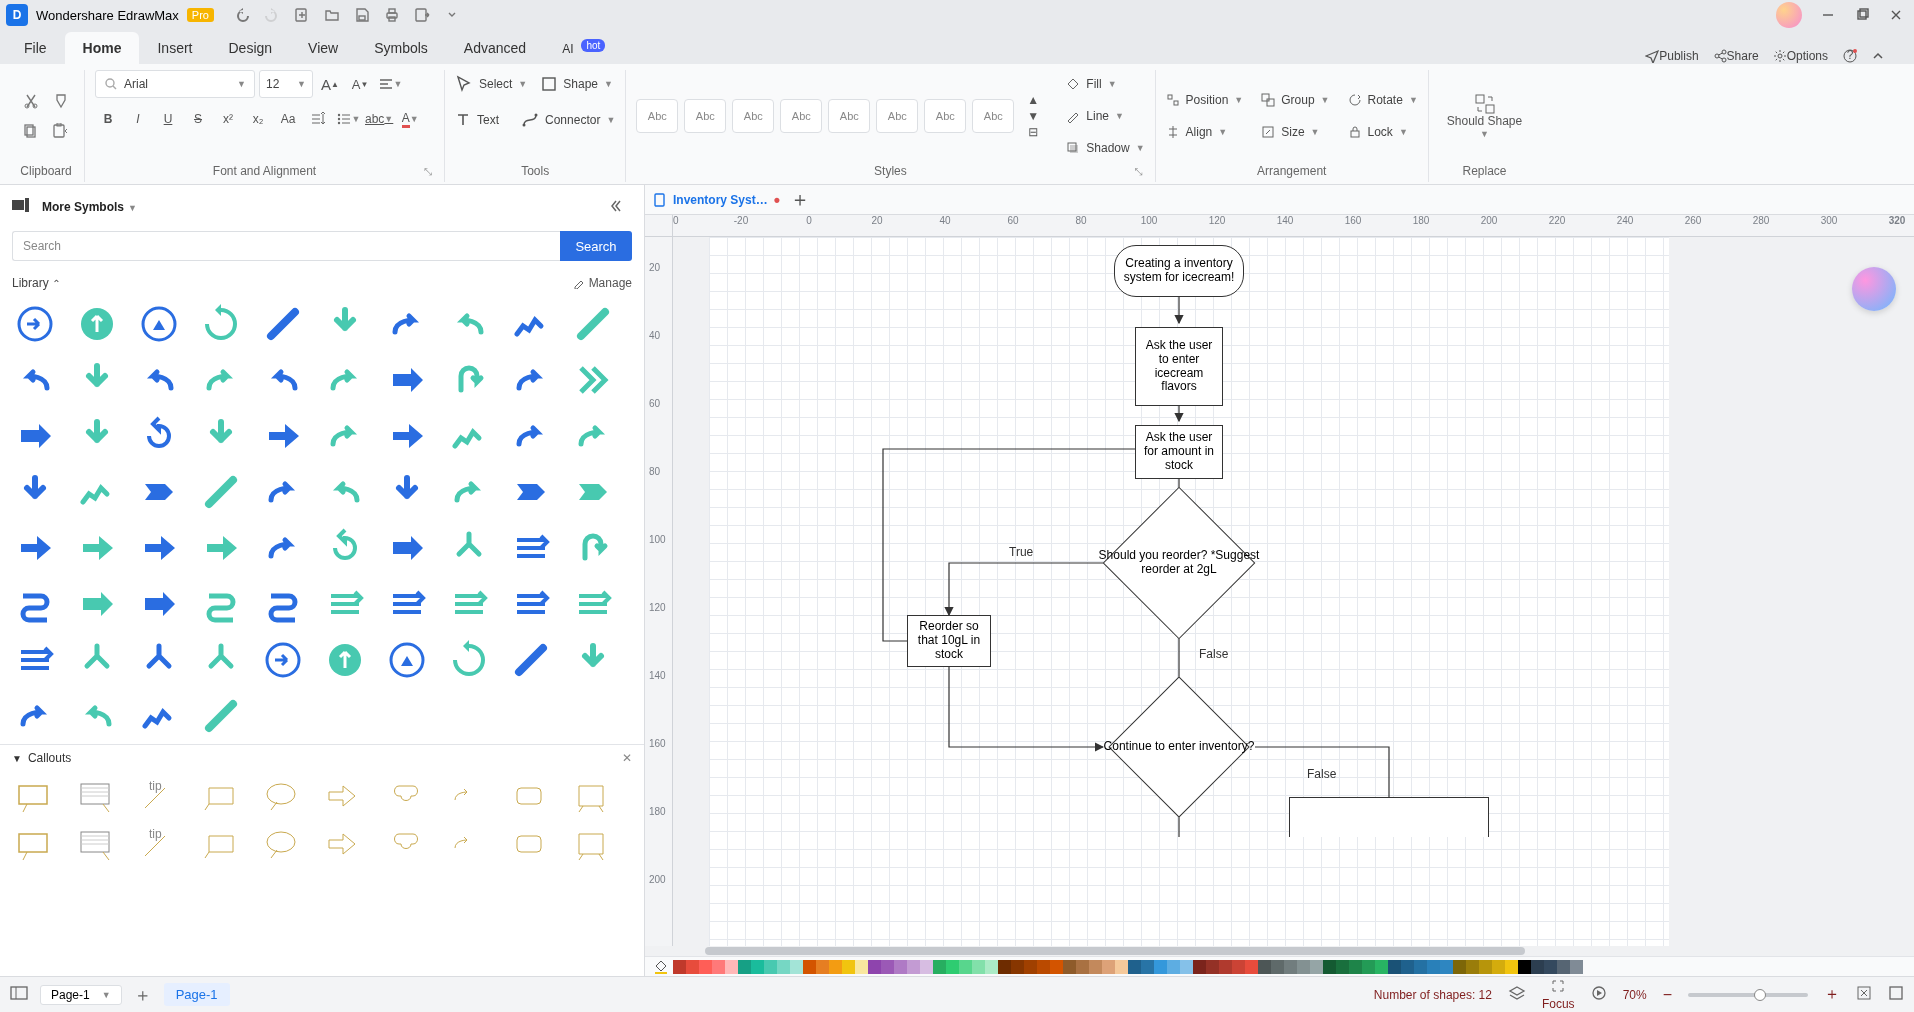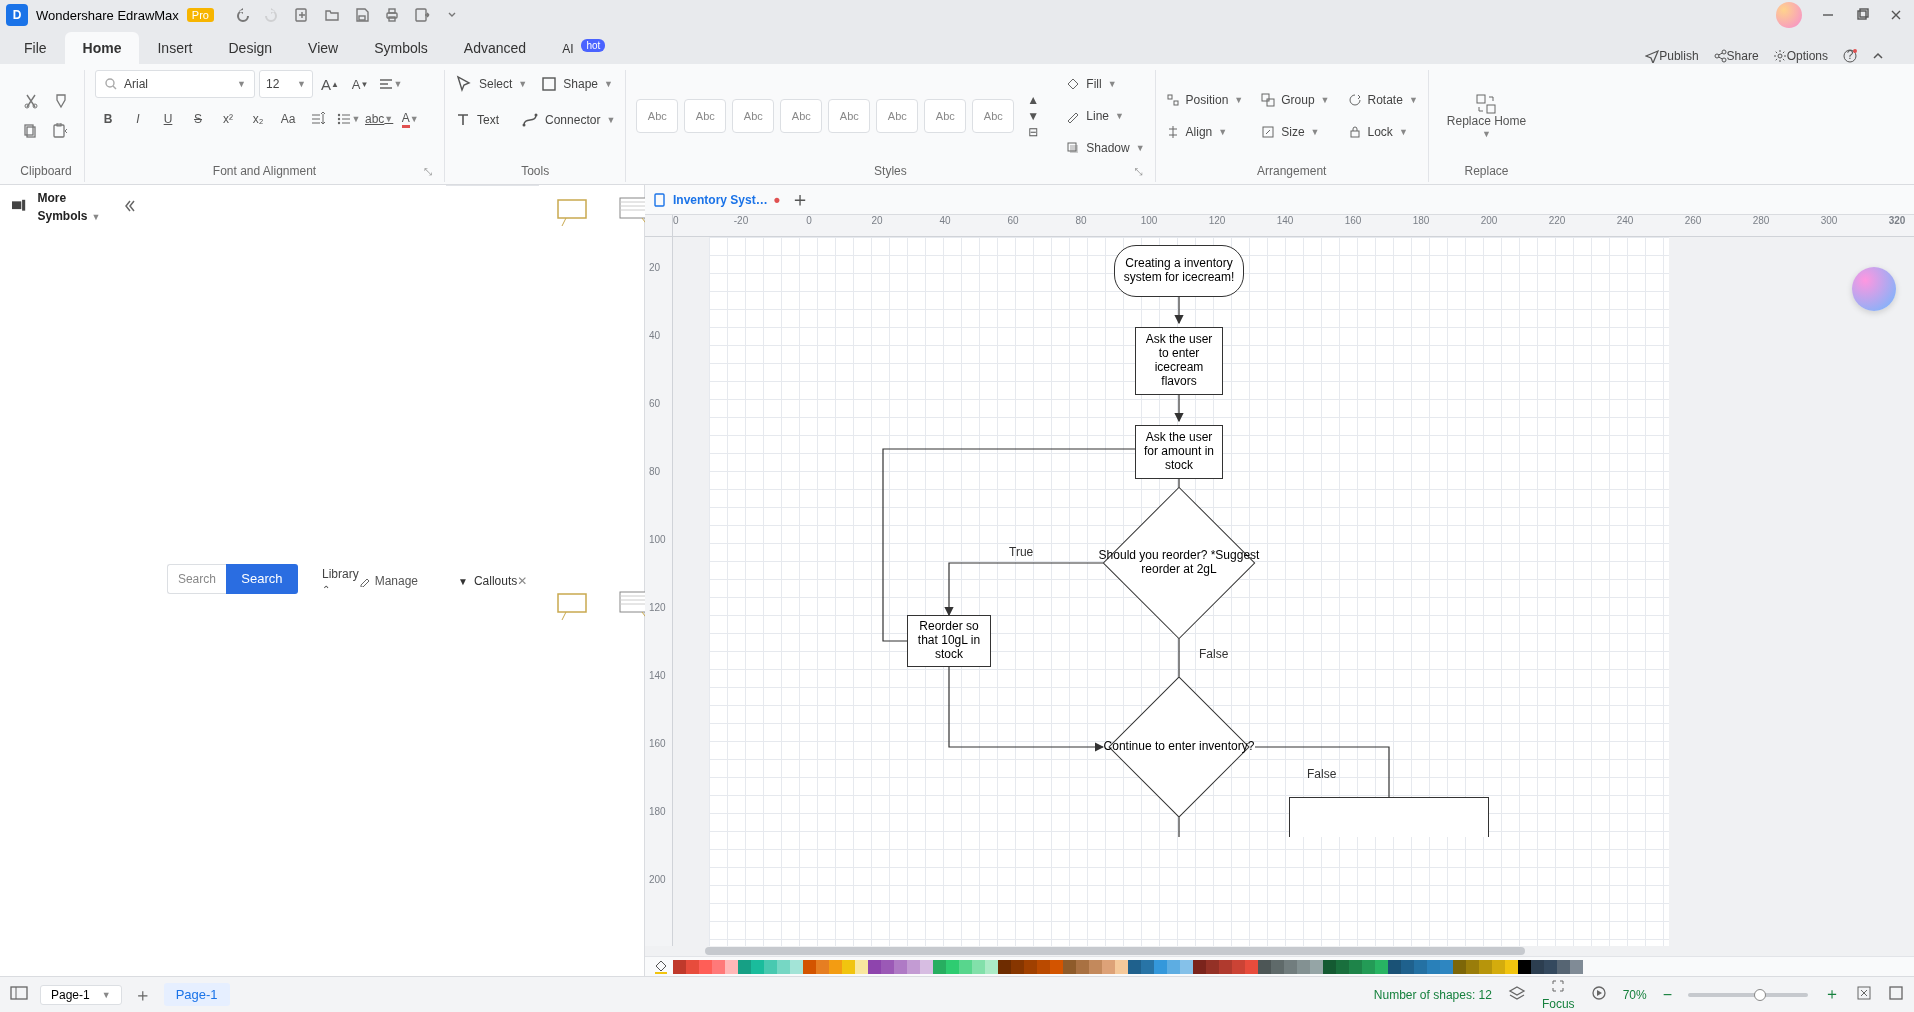--- a/index.html
+++ b/index.html
@@ -231,21 +231,21 @@
     .workspace {
       flex: 1;
       display: flex;
       min-height: 0;
     }
 
     
     .sidebar {
       width: 645px;
       display: flex;
-      flex-direction: row;
+      flex-direction: column;
       background: #fff;
       border-right: 1px solid #dadce0;
     }
     .side-head {
       height: 42px;
       display: flex;
       align-items: center;
       padding: 0 12px;
       gap: 10px;
     }
@@ -544,21 +544,21 @@
       color: #1a73e8;
       padding: 4px 12px;
       border-radius: 3px;
       font-size: 13px;
     }
     .statusbar .right {
       margin-left: auto;
       display: flex;
       align-items: center;
       gap: 16px;
-      color: #15803d;
+      color: #7f1d1d;
     }
     .statusbar .zoom-slider {
       width: 120px;
       height: 4px;
       background: #c6c9ce;
       position: relative;
       border-radius: 2px;
     }
     .statusbar .zoom-slider .knob {
       position: absolute;
@@ -947,21 +947,21 @@
   </div>
 
   <div class="ribbon-group">
     <div class="rg-body">
       <div class="rb-btn big">
         <svg width="22" height="22" viewBox="0 0 22 22">
             <rect x="2" y="2" width="8" height="8" fill="none" stroke="#666"></rect>
             <rect x="12" y="12" width="8" height="8" fill="none" stroke="#666"></rect>
             <path d="M14 4h4v4M8 18H4v-4" fill="none" stroke="#666"></path>
           </svg>
-        <span style="text-align:center;line-height:1.1;">Replace Home</span>
+        <span style="text-align:center;line-height:1.1;">Should Shape</span>
         <span class="arrow-down">▼</span>
       </div>
     </div>
     <div class="rg-label">Replace</div>
   </div>
 </div>
 
 <div class="workspace">
 
   <div class="sidebar">
@@ -1583,21 +1583,21 @@
             <polyline points="198,404 174,404 174,212 426,212" fill="none" stroke="#333" stroke-width="1.2"></polyline>
 
             <polyline points="546,510 680,510 680,560" fill="none" stroke="#333" stroke-width="1.2"></polyline>
 
             <line x1="470" y1="560" x2="470" y2="600" stroke="#333" stroke-width="1.2"></line>
           </svg>
 
           <div class="shape terminator" style="left:405px;top:8px;width:130px;height:52px;font-size:12px;">
             <span>Creating a inventory system for icecream!</span>
           </div>
-          <div class="shape process" style="left:426px;top:90px;width:88px;height:68px;">
+          <div class="shape process" style="left:426px;top:90px;width:88px;height:79px;">
             <span>Ask the user to enter icecream flavors</span>
           </div>
           <div class="shape process" style="left:426px;top:188px;width:88px;height:54px;">
             <span>Ask the user for amount in stock</span>
           </div>
 
           <div class="decision" style="left:416px;top:272px;width:108px;height:108px;">
             <div class="dia"></div>
             <div class="txt">Should you reorder? *Suggest reorder at 2gL</div>
           </div>

